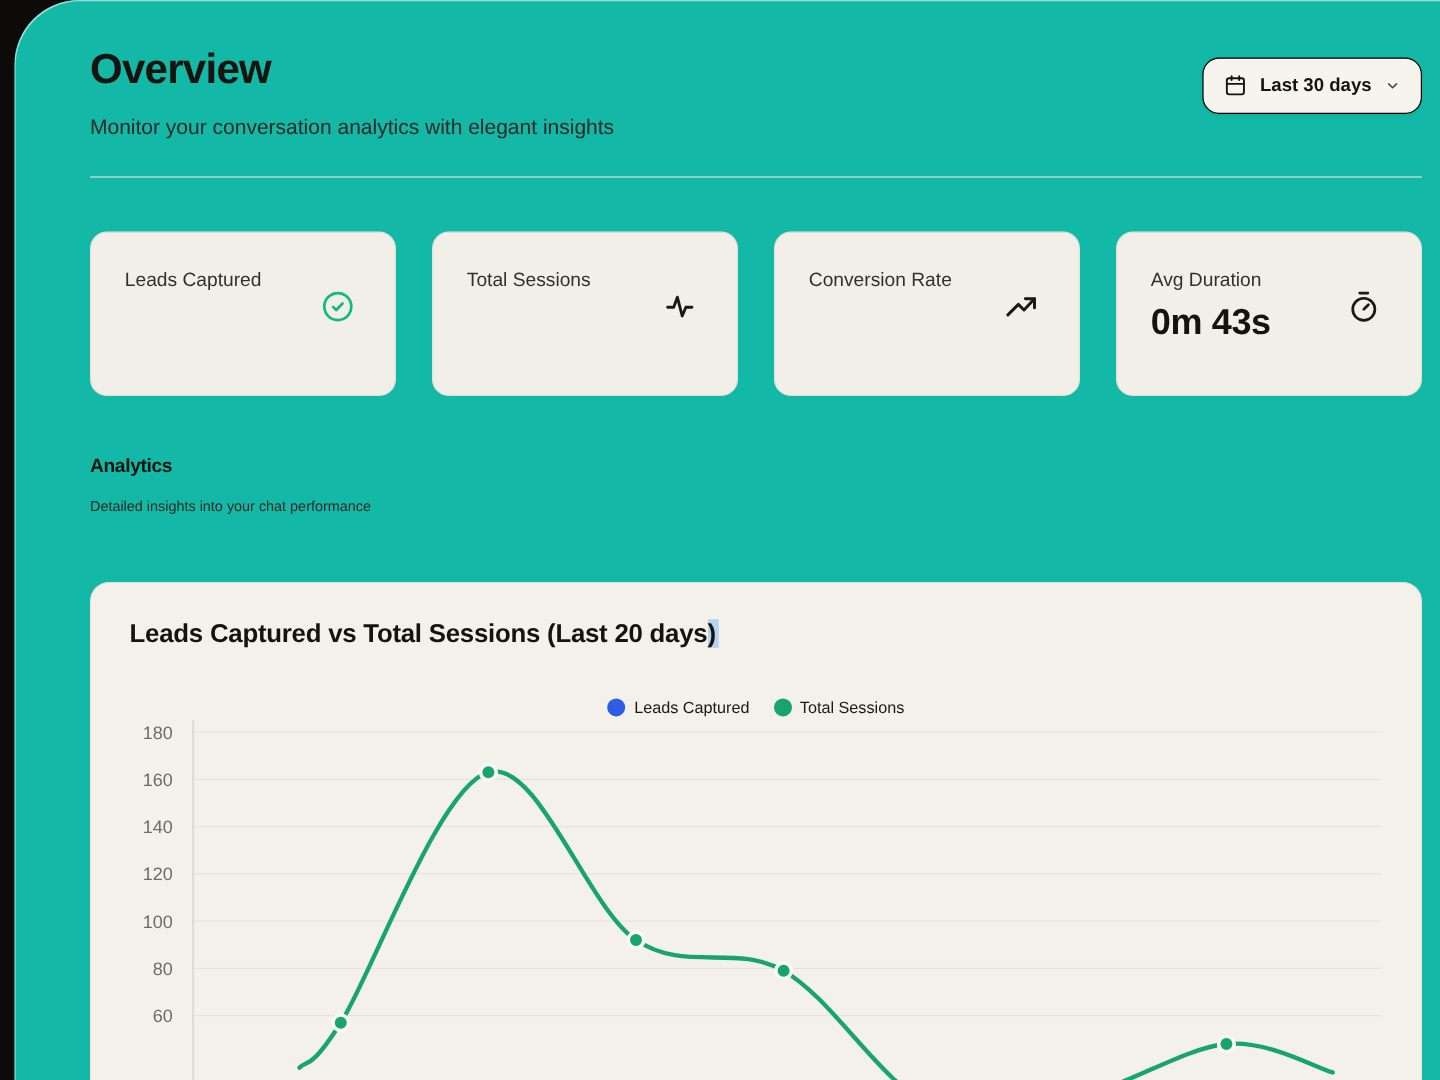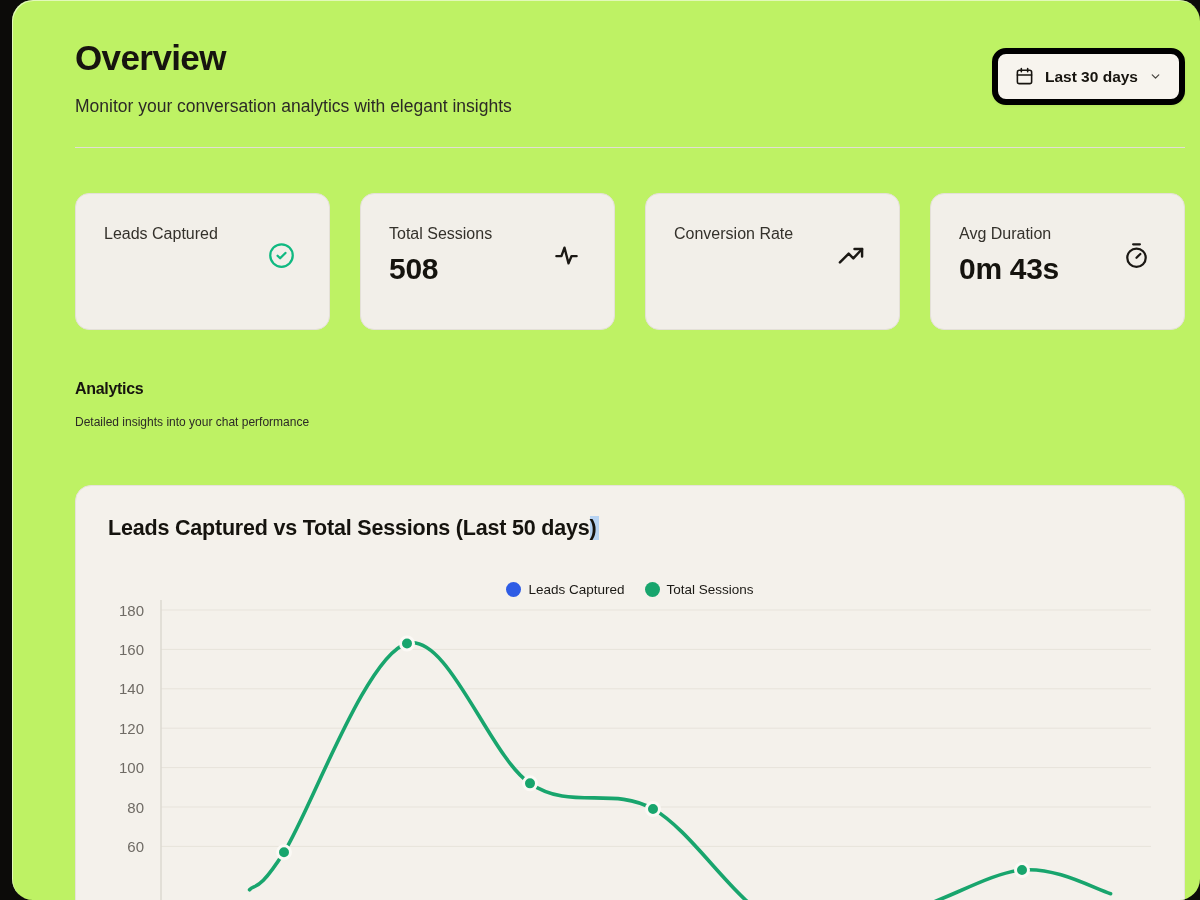--- a/index.html
+++ b/index.html
@@ -5,41 +5,40 @@
   * { box-sizing: border-box; }
   html,body { margin:0; padding:0; }
   body {
     width:1200px; height:900px; overflow:hidden;
     background:#0c0b09;
     font-family:"Liberation Sans", sans-serif;
     position:relative;
   }
   .panel {
     position:absolute; left:12px; top:0; width:1188px; height:900px;
-    background:#bef264;
+    background:#14b8a6;
     border-top-left-radius:54px;
     box-shadow: inset 1px 1px 0 rgba(255,255,255,.55);
     overflow:hidden;
-    border-radius:21px;
   }
   .blue-strip {
     position:absolute; left:11px; top:853px; width:6px; height:47px;
     z-index:3;
   }
   .content { padding:38px 15px 0 63px; }
 
   .header-row { display:flex; justify-content:space-between; align-items:flex-start; }
   .page-title {
     font-size:35px; font-weight:700; color:#17140f; letter-spacing:-0.6px; margin:0;
   }
   .page-subtitle { font-size:17.5px; color:#2c2a26; margin-top:18px; }
 
   .range-btn {
     display:flex; align-items:center; gap:11px;
-    background:#f7f4ee; border:6px solid #000000; border-radius:14px;
+    background:#f7f4ee; border:1px solid #000000; border-radius:14px;
     padding:13px 17px; margin-top:10px;
     font-size:15.5px; font-weight:600; color:#17140f;
     box-shadow:0 1px 3px rgba(30,22,8,.06);
     cursor:pointer;
   }
   .range-btn .chev { color:#4a4742; display:flex; }
 
   .divider { height:1px; background:#e2ded6; margin-top:30px; }
 
   .cards { display:grid; grid-template-columns:repeat(4,1fr); gap:30px; margin-top:45px; }
@@ -114,21 +113,20 @@
         <span class="icon" style="color: rgb(16, 185, 129);">
           <svg width="27" height="27" viewBox="0 0 24 24" fill="none" stroke="currentColor" stroke-width="2" stroke-linecap="round" stroke-linejoin="round">
             <circle cx="12" cy="12" r="10"></circle>
               <path d="M8.5 12.2l2.3 2.3 4.7-4.8"></path>
           </svg>
         </span>
       </div>
 
       <div class="card">
         <div class="label">Total Sessions</div>
-        <div class="value">508</div>
         <span class="icon" style="color: rgb(27, 24, 20);">
           <svg width="27" height="27" viewBox="0 0 24 24" fill="none" stroke="currentColor" stroke-width="2.1" stroke-linecap="round" stroke-linejoin="round">
             <path d="M3 12.5h4.5l2.7-7.5 3.6 14 2.7-6.5H21"></path>
           </svg>
         </span>
       </div>
 
       <div class="card">
         <div class="label">Conversion Rate</div>
         <span class="icon" style="color: rgb(27, 24, 20);">
@@ -150,21 +148,21 @@
           </svg>
         </span>
       </div>
 
     </div>
 
     <div class="h2">Analytics</div>
     <div class="h2sub">Detailed insights into your chat performance</div>
 
     <div class="chart-card">
-      <div class="chart-title"><span>Leads Captured vs Total Sessions (Last 50 days</span><span class="sel" style="background-color: rgb(183, 211, 242);">)</span></div>
+      <div class="chart-title"><span>Leads Captured vs Total Sessions (Last 20 days</span><span class="sel" style="background-color: rgb(183, 211, 242);">)</span></div>
 
       <div class="legend">
         <span class="legend-item">
           <span class="legend-dot" style="background-color: rgb(46, 92, 229);"></span>
           <span>Leads Captured</span>
         </span>
         <span class="legend-item">
           <span class="legend-dot" style="background-color: rgb(24, 165, 109);"></span>
           <span>Total Sessions</span>
         </span>

